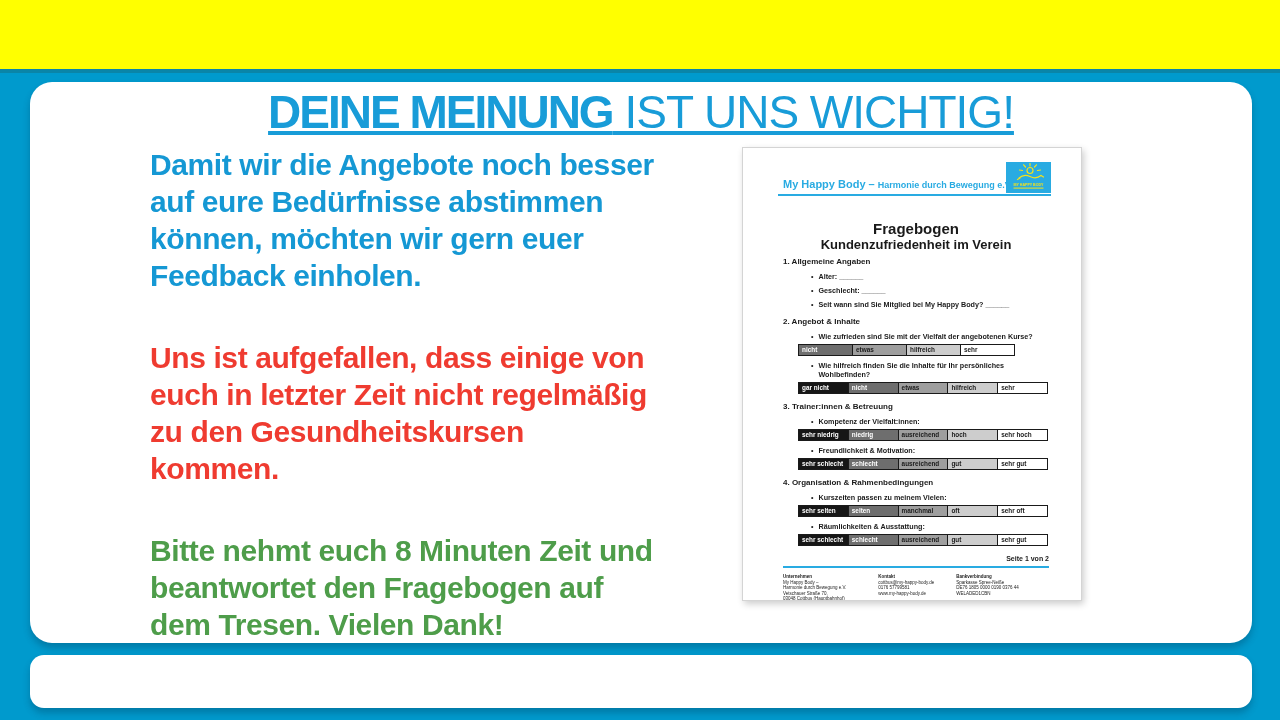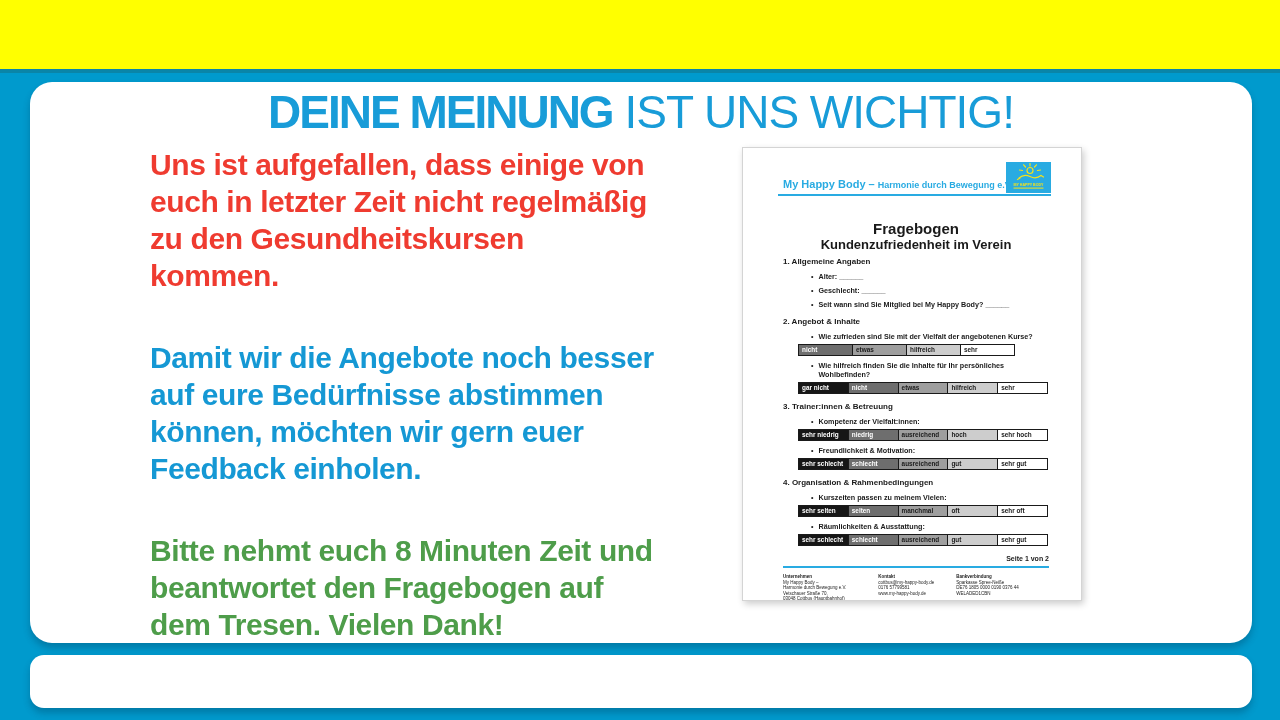--- a/index.html
+++ b/index.html
@@ -18,21 +18,21 @@
     box-shadow:0 5px 7px rgba(0,50,80,0.30);
   }
   .bottom-bar {
     position:absolute; left:30px; top:655px; width:1222px; height:53px;
     background:#FFFFFF; border-radius:14px;
     box-shadow:0 5px 7px rgba(0,50,80,0.30);
   }
   .title {
     position:absolute; left:0; top:4px; width:100%;
     text-align:center; font-size:46px; line-height:52px;
-    color:#189CD8; white-space:nowrap;
+    color:#189CD8; white-space:nowrap;text-decoration:underline;
   }
   .title-bold { font-weight:bold; letter-spacing:-2px; }
   .title-rest { font-weight:normal; letter-spacing:-1px; }
   .text-col { position:absolute; left:120px; top:64px; width:600px; }
   .msg {
     margin:0 0 45px 0; font-size:30px; line-height:37px;
     font-weight:bold; letter-spacing:-0.4px; white-space:pre-line;
   }
   
   .doc {
@@ -78,28 +78,28 @@
 
 <div class="frame">
   <div class="yellow-band"></div>
 
   <div class="main-panel">
     <div class="title">
       <span class="title-bold">DEINE MEINUNG</span><span class="title-rest"> IST UNS WICHTIG!</span>
     </div>
 
     <div class="text-col" id="paragraphs">
+        <p class="msg" style="color: rgb(21, 152, 212);">Damit wir die Angebote noch besser
+auf eure Bedürfnisse abstimmen
+können, möchten wir gern euer
+Feedback einholen.</p>
         <p class="msg" style="color: rgb(239, 59, 48);">Uns ist aufgefallen, dass einige von
 euch in letzter Zeit nicht regelmäßig
 zu den Gesundheitskursen
 kommen.</p>
-        <p class="msg" style="color: rgb(21, 152, 212);">Damit wir die Angebote noch besser
-auf eure Bedürfnisse abstimmen
-können, möchten wir gern euer
-Feedback einholen.</p>
         <p class="msg" style="color: rgb(78, 157, 74);">Bitte nehmt euch 8 Minuten Zeit und
 beantwortet den Fragebogen auf
 dem Tresen. Vielen Dank!</p>
       </div>
 
     <div class="doc">
       <div class="q-header">
         <div class="q-brand">
           <span class="q-brand-main">My Happy Body – </span><span class="q-brand-sub">Harmonie durch Bewegung e.V.</span>
         </div>

